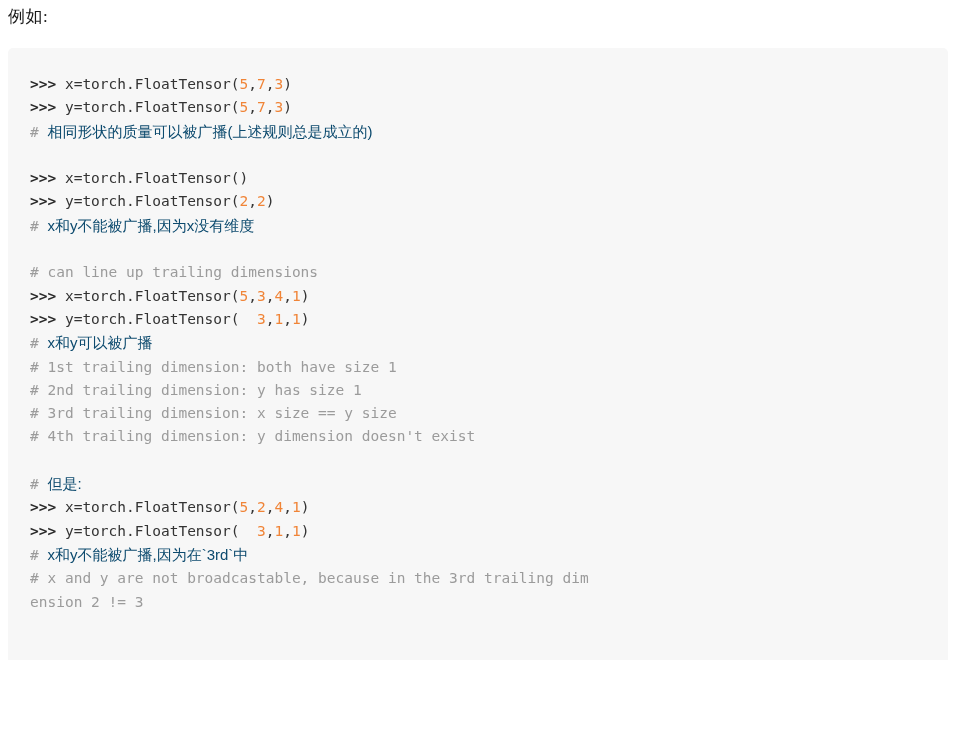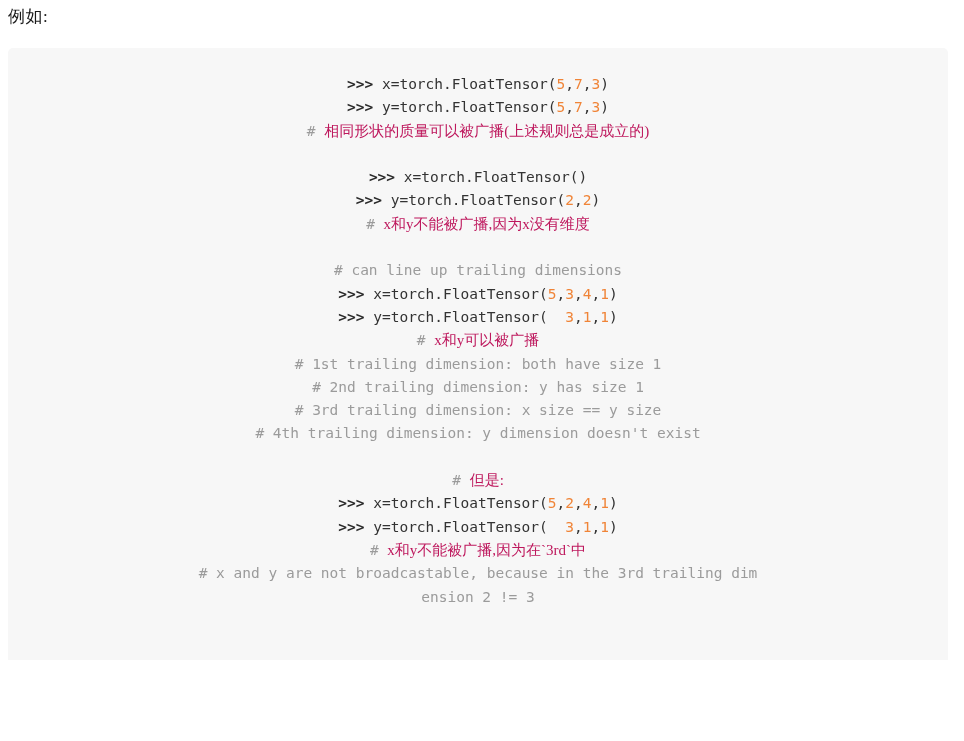--- a/index.html
+++ b/index.html
@@ -13,21 +13,20 @@
     font-family: "Liberation Serif", "DejaVu Serif", serif;
     -webkit-font-smoothing: antialiased;
   }
 
   .page {
     position: relative;
     width: 964px;
     height: 660px;
     overflow: hidden;
     background: #ffffff;
-    text-align: center;
   }
 
   
   .intro-text {
     position: absolute;
     left: 8px;
     top: 4px;
     font-family: "Liberation Serif", "DejaVu Serif", serif;
     font-size: 17px;
     line-height: 26px;
@@ -66,22 +65,22 @@
     min-height: 23.3px;
     white-space: pre;
   }
 
   
   .tok-prompt  { color: #2b2b2b; font-weight: 700; }
   .tok-plain   { color: #333333; }
   .tok-num     { color: #f08437; }
   .tok-comment { color: #9b9b9b; }
   .tok-cjk-comment {
-    color: #be185d;
-    font-family: Liberation Serif, serif;
+    color: #0c4a6e;
+    font-family: Liberation Sans, sans-serif;
     font-size: 15px;
   }
 </style>
 </head>
 <body>
 
 <div class="page">
 
   <div class="intro-text">例如:</div>
 

